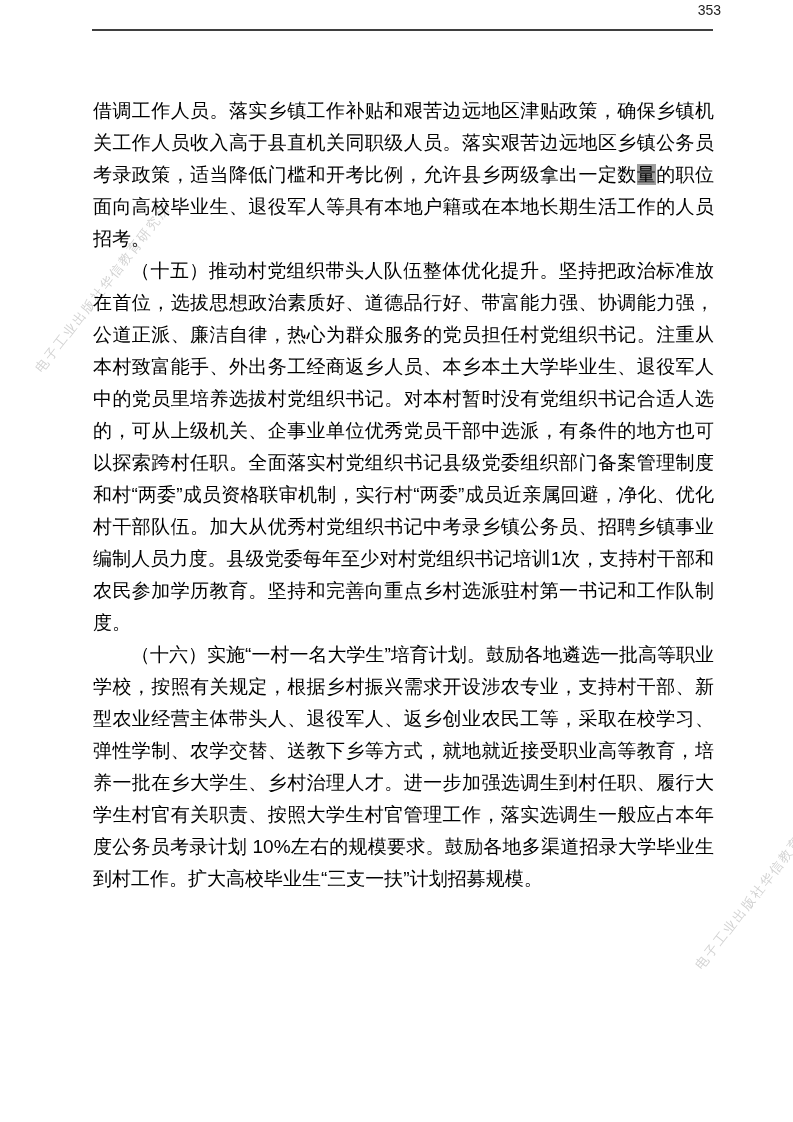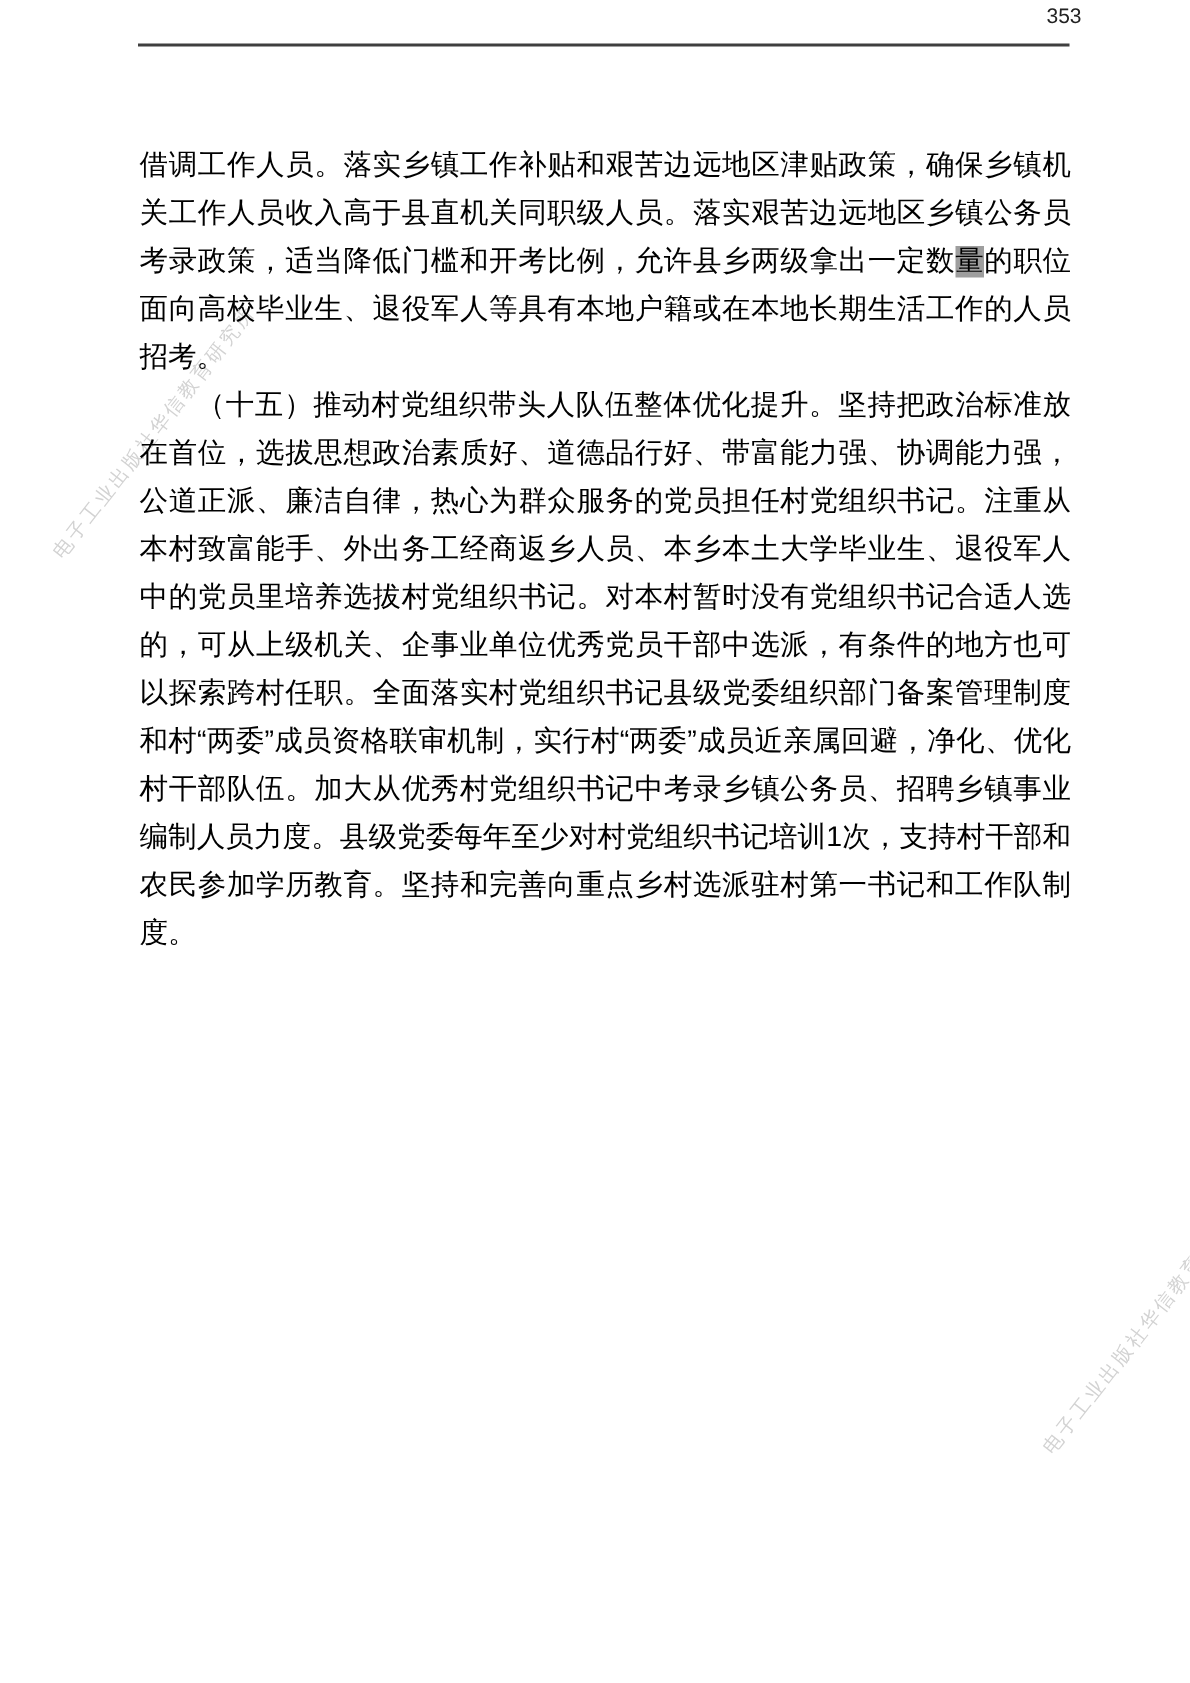--- a/index.html
+++ b/index.html
@@ -82,17 +82,18 @@
   <div class="watermark wm-left">电子工业出版社华信教育研究所</div>
 
   <div class="watermark wm-right">电子工业出版社华信教育研究所</div>
 
   <div class="doc-body">
 
     <p class="para no-indent"><span>借调工作人员。落实乡镇工作补贴和艰苦边远地区津贴政策，确保乡镇机关工作人员收入高于县直机关同职级人员。落实艰苦边远地区乡镇公务员考录政策，适当降低门槛和开考比例，允许县乡两级拿出一定数</span><span class="hl">量</span><span>的职位面向高校毕业生、退役军人等具有本地户籍或在本地长期生活工作的人员招考。</span></p>
 
     <p class="para">（十五）推动村党组织带头人队伍整体优化提升。坚持把政治标准放在首位，选拔思想政治素质好、道德品行好、带富能力强、协调能力强，公道正派、廉洁自律，热心为群众服务的党员担任村党组织书记。注重从本村致富能手、外出务工经商返乡人员、本乡本土大学毕业生、退役军人中的党员里培养选拔村党组织书记。对本村暂时没有党组织书记合适人选的，可从上级机关、企事业单位优秀党员干部中选派，有条件的地方也可以探索跨村任职。全面落实村党组织书记县级党委组织部门备案管理制度和村“两委”成员资格联审机制，实行村“两委”成员近亲属回避，净化、优化村干部队伍。加大从优秀村党组织书记中考录乡镇公务员、招聘乡镇事业编制人员力度。县级党委每年至少对村党组织书记培训1次，支持村干部和农民参加学历教育。坚持和完善向重点乡村选派驻村第一书记和工作队制度。</p>
 
+    <p class="para">（十六）实施“一村一名大学生”培育计划。鼓励各地遴选一批高等职业学校，按照有关规定，根据乡村振兴需求开设涉农专业，支持村干部、新型农业经营主体带头人、退役军人、返乡创业农民工等，采取在校学习、弹性学制、农学交替、送教下乡等方式，就地就近接受职业高等教育，培养一批在乡大学生、乡村治理人才。进一步加强选调生到村任职、履行大学生村官有关职责、按照大学生村官管理工作，落实选调生一般应占本年度公务员考录计划 10%左右的规模要求。鼓励各地多渠道招录大学毕业生到村工作。扩大高校毕业生“三支一扶”计划招募规模。</p>
 
 
   </div>
 
 </div>
 
 </body></html>

